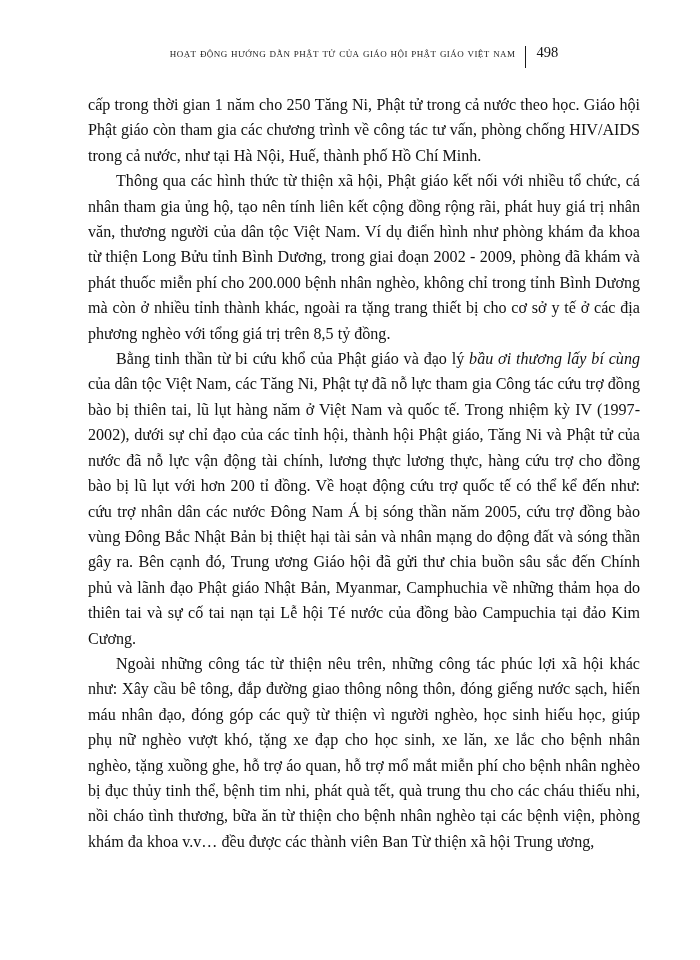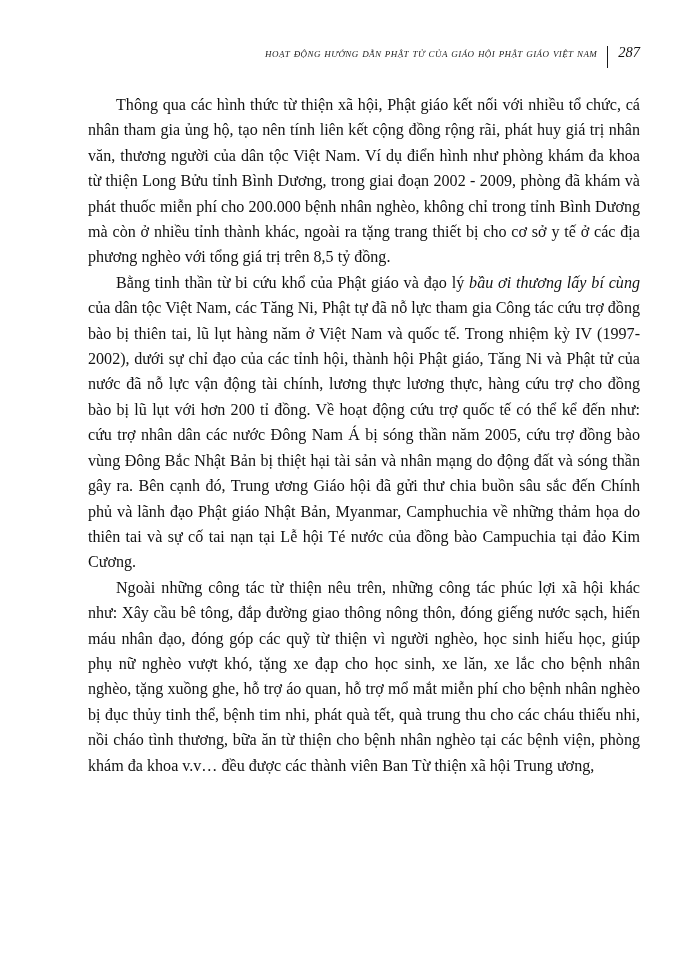--- a/index.html
+++ b/index.html
@@ -17,25 +17,24 @@
   .page {
     position: relative;
     width: 700px;
     height: 960px;
     box-sizing: border-box;
     padding: 44px 60px 40px 88px;
   }
   .header {
     display: flex;
     align-items: baseline;
-    justify-content: flex-end;
+    justify-content: center;
     height: 26px;
     margin-bottom: 6px;
     padding-right: 0px;
-    font-style: italic;
   }
   .header-title {
     font-variant: small-caps;
     font-size: 12.5px;
     letter-spacing: 0.4px;
     color: #1a1a1a;
     white-space: nowrap;
     text-transform: lowercase;
   }
   .header-rule {
@@ -70,22 +69,23 @@
   }
 </style>
 </head>
 <body>
 
 <div class="page">
 
   <div class="header">
     <span class="header-title">Hoạt động hướng dẫn Phật tử của Giáo hội Phật giáo Việt Nam</span>
     <span class="header-rule"></span>
-    <span class="header-page">287</span>
+    <span class="header-page">498</span>
   </div>
 
   <div class="body-text" id="body-text">
+      <p class="no-indent"><span>cấp trong thời gian 1 năm cho 250 Tăng Ni, Phật tử trong cả nước theo học. Giáo hội Phật giáo còn tham gia các chương trình về công tác tư vấn, phòng chống HIV/AIDS trong cả nước, như tại Hà Nội, Huế, thành phố Hồ Chí Minh.</span></p>
       <p><span>Thông qua các hình thức từ thiện xã hội, Phật giáo kết nối với nhiều tổ chức, cá nhân tham gia ủng hộ, tạo nên tính liên kết cộng đồng rộng rãi,  phát huy giá trị nhân văn, thương người của dân tộc Việt Nam. Ví dụ điển hình như phòng  khám đa khoa từ thiện Long Bửu tỉnh Bình Dương, trong  giai đoạn 2002 - 2009, phòng đã khám và phát thuốc miễn phí cho 200.000 bệnh nhân nghèo, không chỉ trong tỉnh Bình Dương mà còn ở nhiều tỉnh thành khác, ngoài ra tặng trang thiết bị cho cơ sở y tế ở các địa phương nghèo với tổng giá trị trên 8,5 tỷ đồng.</span></p>
       <p><span>Bằng tinh thần từ bi cứu khổ của Phật giáo và đạo lý </span><em>bầu ơi thương lấy bí cùng</em><span> của dân tộc Việt Nam, các Tăng Ni, Phật tự đã nỗ lực tham gia Công tác cứu trợ đồng bào bị thiên tai, lũ lụt hàng năm ở Việt Nam và quốc tế. Trong nhiệm kỳ IV (1997-2002), dưới sự chỉ đạo của các tỉnh hội, thành hội Phật giáo, Tăng Ni và Phật tử của nước đã nỗ lực vận động tài chính, lương thực lương thực, hàng cứu trợ cho đồng bào bị lũ lụt với hơn 200 tỉ đồng. Về hoạt động cứu trợ quốc tế có thể kể đến như: cứu trợ nhân dân các nước Đông Nam Á bị sóng thần năm 2005, cứu trợ đồng bào vùng Đông Bắc Nhật Bản bị thiệt hại tài sản và nhân mạng do động đất và sóng thần gây ra. Bên cạnh đó, Trung ương Giáo hội đã gửi thư chia buồn sâu sắc đến Chính phủ và lãnh đạo Phật giáo Nhật Bản, Myanmar, Camphuchia về những thảm họa do thiên tai và sự cố tai nạn tại Lễ hội Té nước của đồng bào Campuchia tại đảo Kim Cương.</span></p>
       <p><span>Ngoài những công tác từ thiện nêu trên, những công tác phúc lợi xã hội khác như: Xây cầu bê tông, đắp đường giao thông nông thôn, đóng giếng nước sạch, hiến máu nhân đạo, đóng góp các quỹ từ thiện vì người nghèo, học sinh hiếu học, giúp phụ nữ nghèo vượt khó, tặng xe đạp cho học sinh, xe lăn, xe lắc cho bệnh nhân nghèo, tặng xuồng ghe, hỗ trợ áo quan, hỗ trợ mổ mắt miễn phí cho bệnh nhân nghèo bị đục thủy tinh thể, bệnh tim nhi, phát quà tết, quà trung thu cho các cháu thiếu nhi, nồi cháo tình thương, bữa ăn từ thiện cho bệnh nhân nghèo tại các bệnh viện, phòng khám đa khoa v.v… đều được các thành viên Ban Từ thiện xã hội Trung ương,</span></p>
     </div>
 
 </div>
 
 </body></html>

